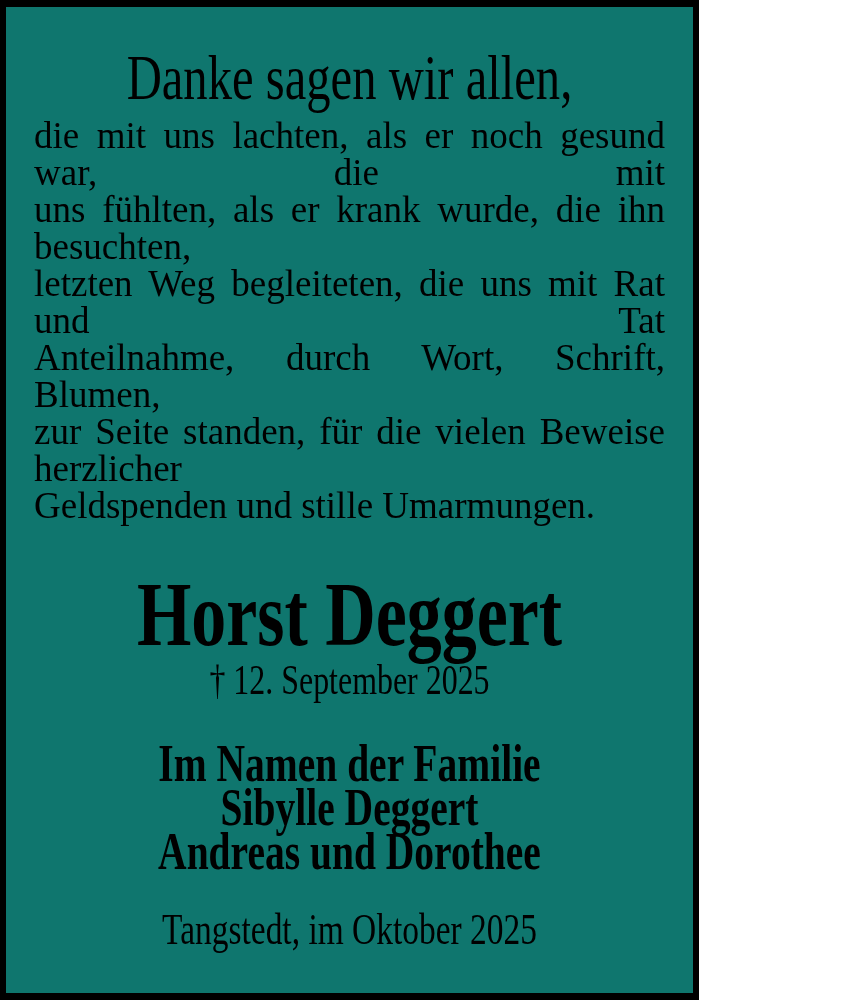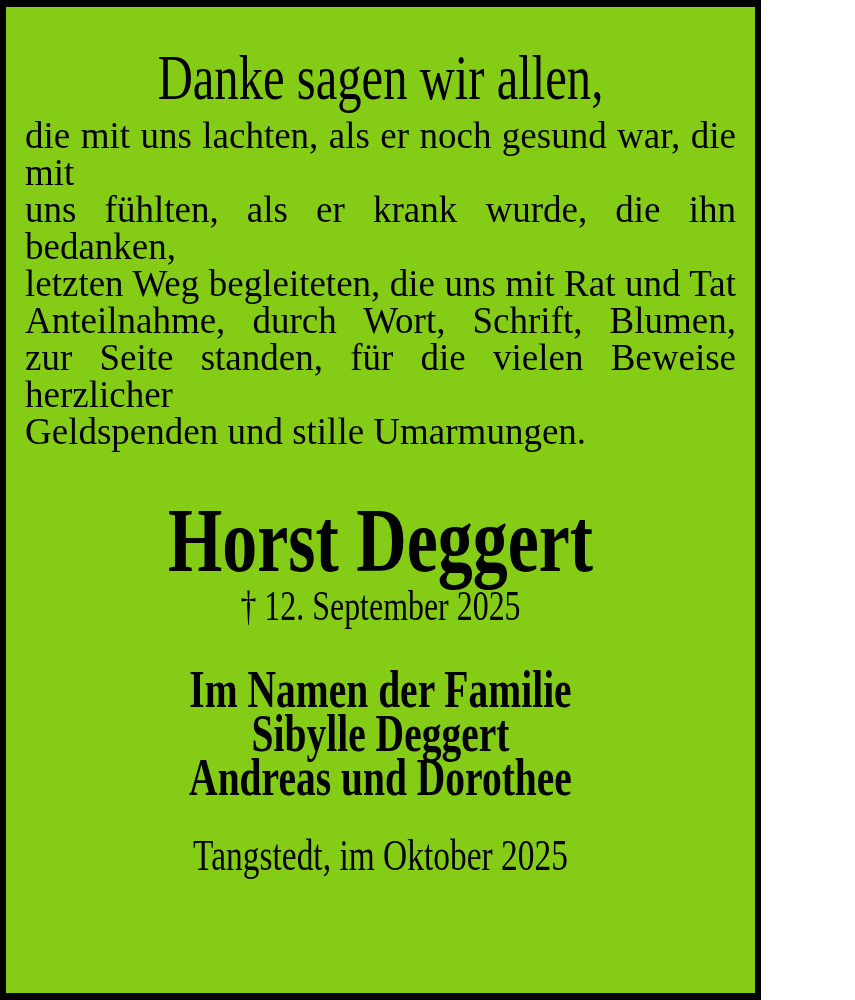--- a/index.html
+++ b/index.html
@@ -9,42 +9,42 @@
   }
   body {
     width: 855px;
     height: 1000px;
     box-sizing: border-box;
     font-family: "Liberation Serif", "DejaVu Serif", serif;
     color: #000000;
     overflow: hidden;
   }
   .notice {
-    width: 761px;
+    width: 699px;
     height: 1000px;
     box-sizing: border-box;
     border-top: 7px solid #000000;
     border-bottom: 7px solid #000000;
     border-left: 6px solid #000000;
     border-right: 6px solid #000000;
-    background: #84cc16;
+    background: #0f766e;
   }
   
   .title {
     margin-top: 38px;
     font-size: 64px;
     line-height: 66px;
     text-align: center;
     transform: scaleX(0.76);
     transform-origin: 50% 50%;
     white-space: nowrap;
   }
   
   .para {
-    margin: 0 19px;
+    margin: 0 28px;
     font-size: 37px;
     line-height: 37px;
     font-family: Liberation Serif, serif;
   }
   .para-1 { margin-top: 6px; }
   .para-2 { margin-top: 40px; }
   .jl {
     text-align: justify;
     text-align-last: justify;
   }
@@ -97,21 +97,21 @@
 </style>
 </head>
 <body>
 
 <div class="notice">
 
   <div class="title">Danke sagen wir allen,</div>
 
   <div class="para para-1">
     <div class="jl">die mit uns lachten, als er noch gesund war, die mit</div>
-    <div class="jl">uns fühlten, als er krank wurde, die ihn bedanken,</div>
+    <div class="jl">uns fühlten, als er krank wurde, die ihn besuchten,</div>
     <div class="jl">letzten Weg begleiteten, die uns mit Rat und Tat</div>
     <div class="jl">Anteilnahme, durch Wort, Schrift, Blumen,</div>
     <div class="jl">zur Seite standen, für die vielen Beweise herzlicher</div>
     <div class="jll">Geldspenden und stille Umarmungen.</div>
   </div>
 
   <div class="name">Horst Deggert</div>
 
   <div class="death-date">† 12. September 2025</div>
 

